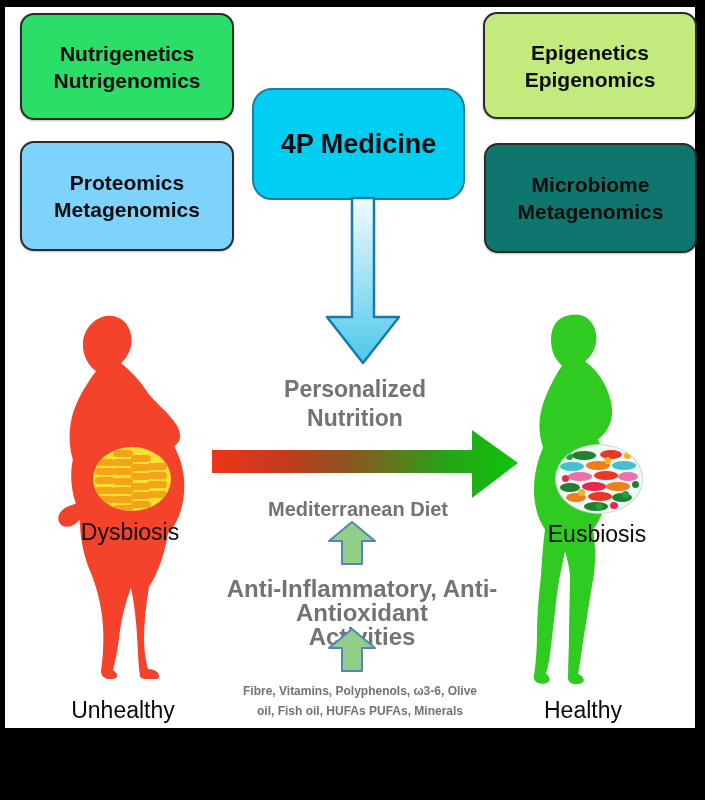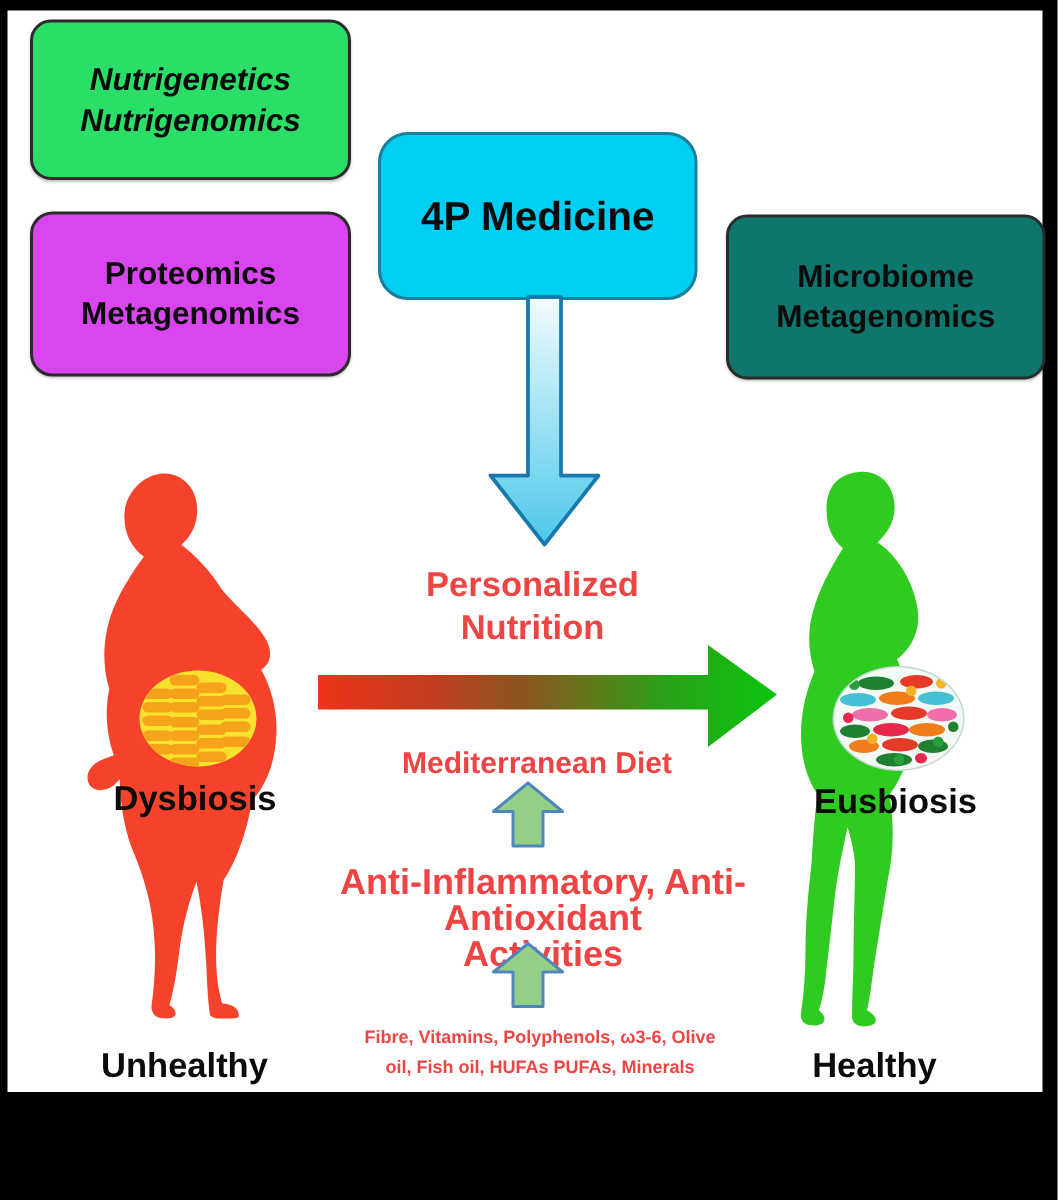--- a/index.html
+++ b/index.html
@@ -9,36 +9,36 @@
   }
   #canvas{
     position:absolute;left:5px;top:7px;width:690px;height:721px;background:#fff;
   }
   .omics-box{
     position:absolute;border:2px solid #2b2b2b;border-radius:14px;
     display:flex;flex-direction:column;align-items:center;justify-content:center;
     font-weight:700;font-size:21px;line-height:27px;color:#0b0b0b;text-align:center;
     box-shadow:0 1px 2px rgba(0,0,0,.25);
   }
-  #box-nutrigenetics{left:15px;top:6px;width:210px;height:103px;background:#2ade68;font-style:italic;}
-  #box-proteomics{left:15px;top:134px;width:210px;height:106px;background:#d946ef;border-radius:15px;}
+  #box-nutrigenetics{left:15px;top:6px;width:210px;height:103px;background:#2ade68;}
+  #box-proteomics{left:15px;top:134px;width:210px;height:106px;background:#7dd3fc;}
   #box-epigenetics{left:478px;top:5px;width:210px;height:103px;background:#c3ea7d;}
   #box-microbiome{left:479px;top:136px;width:209px;height:106px;background:#0f766e;}
   #box-4p{
     position:absolute;left:247px;top:81px;width:209px;height:108px;background:#00cff3;
     border:2px solid #1a7f9e;border-radius:20px;display:flex;align-items:center;justify-content:center;
     font-weight:700;font-size:27px;color:#0b0b0b;
   }
   .fig-svg{position:absolute;}
-  .center-label{position:absolute;text-align:center;color:#ef4444;font-weight:700;}
+  .center-label{position:absolute;text-align:center;color:#737373;font-weight:700;}
   #personalized{left:225px;top:368px;width:250px;font-size:23px;line-height:29px;}
   #med-diet{left:193px;top:485px;width:320px;font-size:20px;line-height:34px;}
   #anti-label{left:180px;top:570px;width:354px;font-size:24px;line-height:24px;}
   #nutrients-label{left:190px;top:674px;width:330px;font-size:12px;line-height:20px;}
-  .state-label{position:absolute;width:140px;text-align:center;font-weight:700;font-size:23px;color:#0b0b0b;}
+  .state-label{position:absolute;width:140px;text-align:center;font-weight:400;font-size:23px;color:#0b0b0b;}
   #dysbiosis-label{left:55px;top:512px;}
   #eusbiosis-label{left:522px;top:514px;}
   #unhealthy-label{left:48px;top:690px;}
   #healthy-label{left:508px;top:690px;}
   
   #gut-dysbiosis{
     position:absolute;left:88px;top:440px;width:78px;height:64px;background:#f9e12e;
     border-radius:50%;overflow:hidden;
   }
   #gut-dysbiosis .pill{position:absolute;width:20px;height:7px;border-radius:4px;}
@@ -53,20 +53,24 @@
 
 <div id="canvas">
 
   <div class="omics-box" id="box-nutrigenetics">
     <span>Nutrigenetics</span>
     <span>Nutrigenomics</span>
   </div>
   <div class="omics-box" id="box-proteomics">
     <span>Proteomics</span>
     <span>Metagenomics</span>
+  </div>
+  <div class="omics-box" id="box-epigenetics">
+    <span>Epigenetics</span>
+    <span>Epigenomics</span>
   </div>
   <div class="omics-box" id="box-microbiome">
     <span>Microbiome</span>
     <span>Metagenomics</span>
   </div>
 
   <div id="box-4p">
     <span>4P Medicine</span>
   </div>
 

